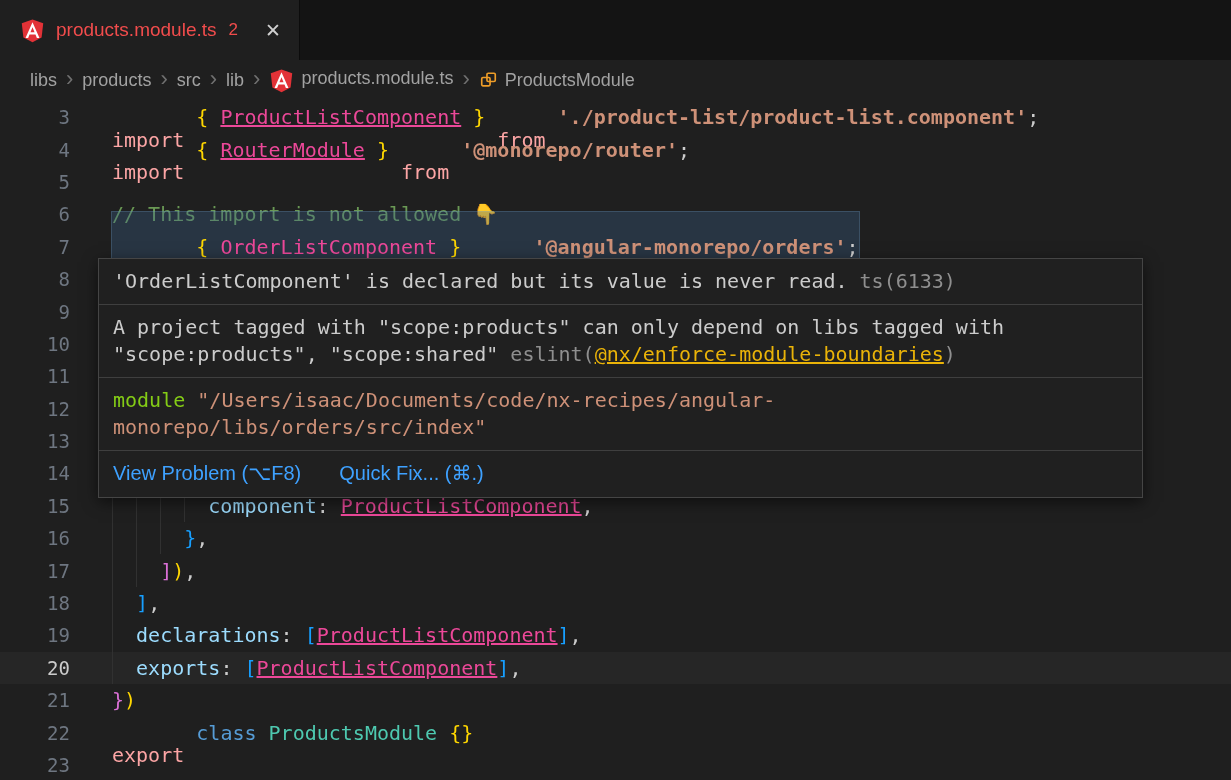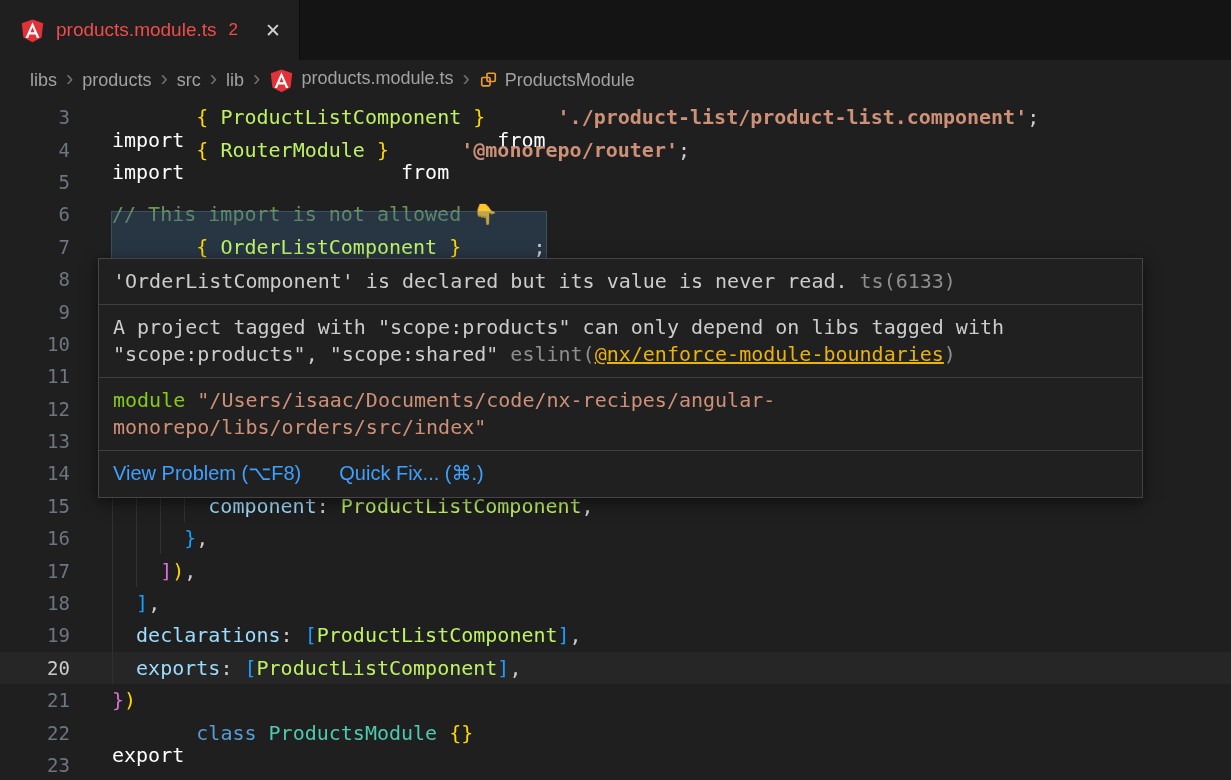--- a/index.html
+++ b/index.html
@@ -42,23 +42,23 @@
   .ln {
     flex:none; width:70px; text-align:right; color:#6e7681;
     font-size:19px; user-select:none; cursor:pointer;
   }
   .row.active .ln { color:#cccccc; }
   .code { display:flex; align-items:center; height:100%; margin-left:42px; }
   .code span { white-space:pre; }
   .ig { display:inline-block; width:2ch; height:32.4px; vertical-align:middle;
         box-shadow:inset 1px 0 0 #313131; flex:none; }
 
-  .kw   { color:#ffffff;margin-top:45px; }
+  .kw   { color:#fca5a5;margin-top:45px; }
   .kw2  { color:#569CD6; }
-  .type { color:#bef264; }
+  .type { color:#ec4899;text-decoration:underline; }
   .teal { color:#4EC9B0; }
   .prop { color:#9CDCFE; }
   .str  { color:#CE9178;font-weight:bold; }
   .cmt  { color:#6A9955; }
   .pun  { color:#cccccc; }
   .b1   { color:#FFD700; }
   .b2   { color:#DA70D6; }
   .b3   { color:#179FFF; }
 
   .errline {
@@ -191,21 +191,21 @@
       </div>
       <div class="row">
         <span class="ln">6</span>
         <div class="code">
           <span class="cmt">// This import is not allowed 👇</span>
         </div>
       </div>
       <div class="row">
         <span class="ln">7</span>
         <div class="code">
-          <span class="errline"><span class="kw">import</span><span class="pun"> </span><span class="b1">{</span><span class="pun"> </span><span class="type">OrderListComponent</span><span class="pun"> </span><span class="b1">}</span><span class="pun"> </span><span class="kw">from</span><span class="pun"> </span><span class="pun">;</span></span>
+          <span class="errline"><span class="kw">import</span><span class="pun"> </span><span class="b1">{</span><span class="pun"> </span><span class="type">OrderListComponent</span><span class="pun"> </span><span class="b1">}</span><span class="pun"> </span><span class="kw">from</span><span class="pun"> </span><span class="str">'@angular-monorepo/orders'</span><span class="pun">;</span></span>
         </div>
       </div>
       <div class="row">
         <span class="ln">8</span>
         <div class="code"></div>
       </div>
       <div class="row">
         <span class="ln">9</span>
         <div class="code"></div>
       </div>

